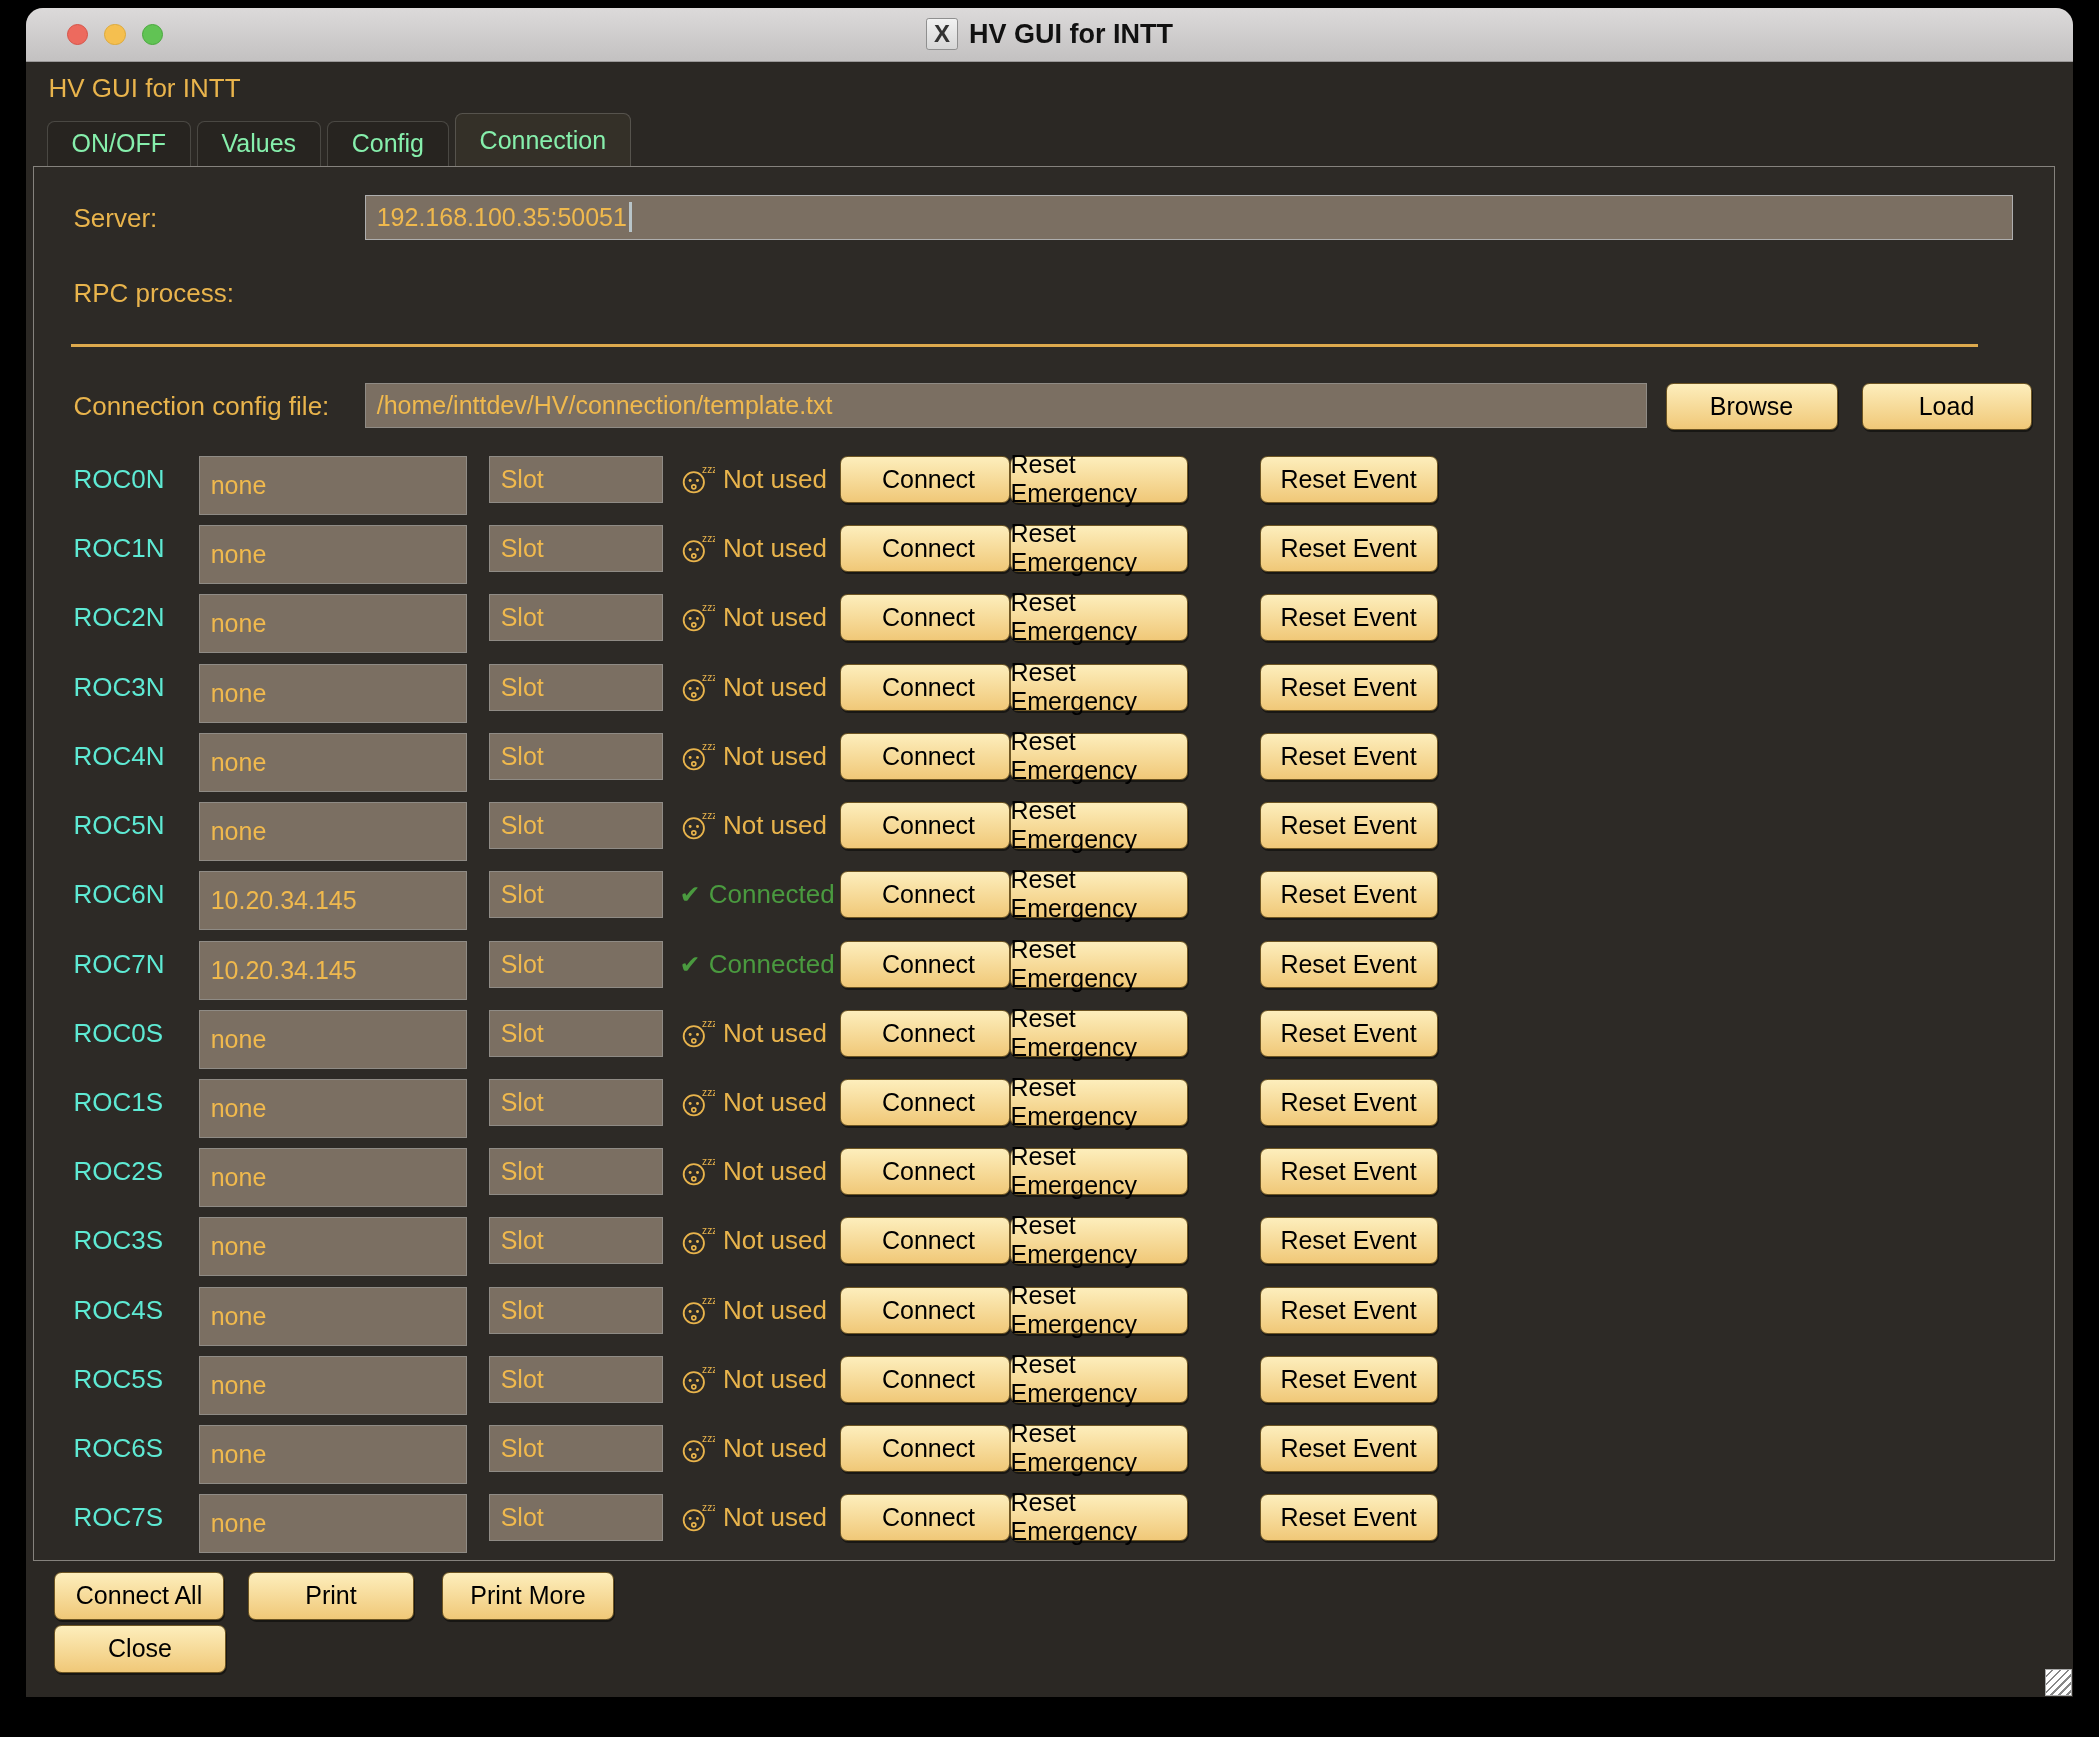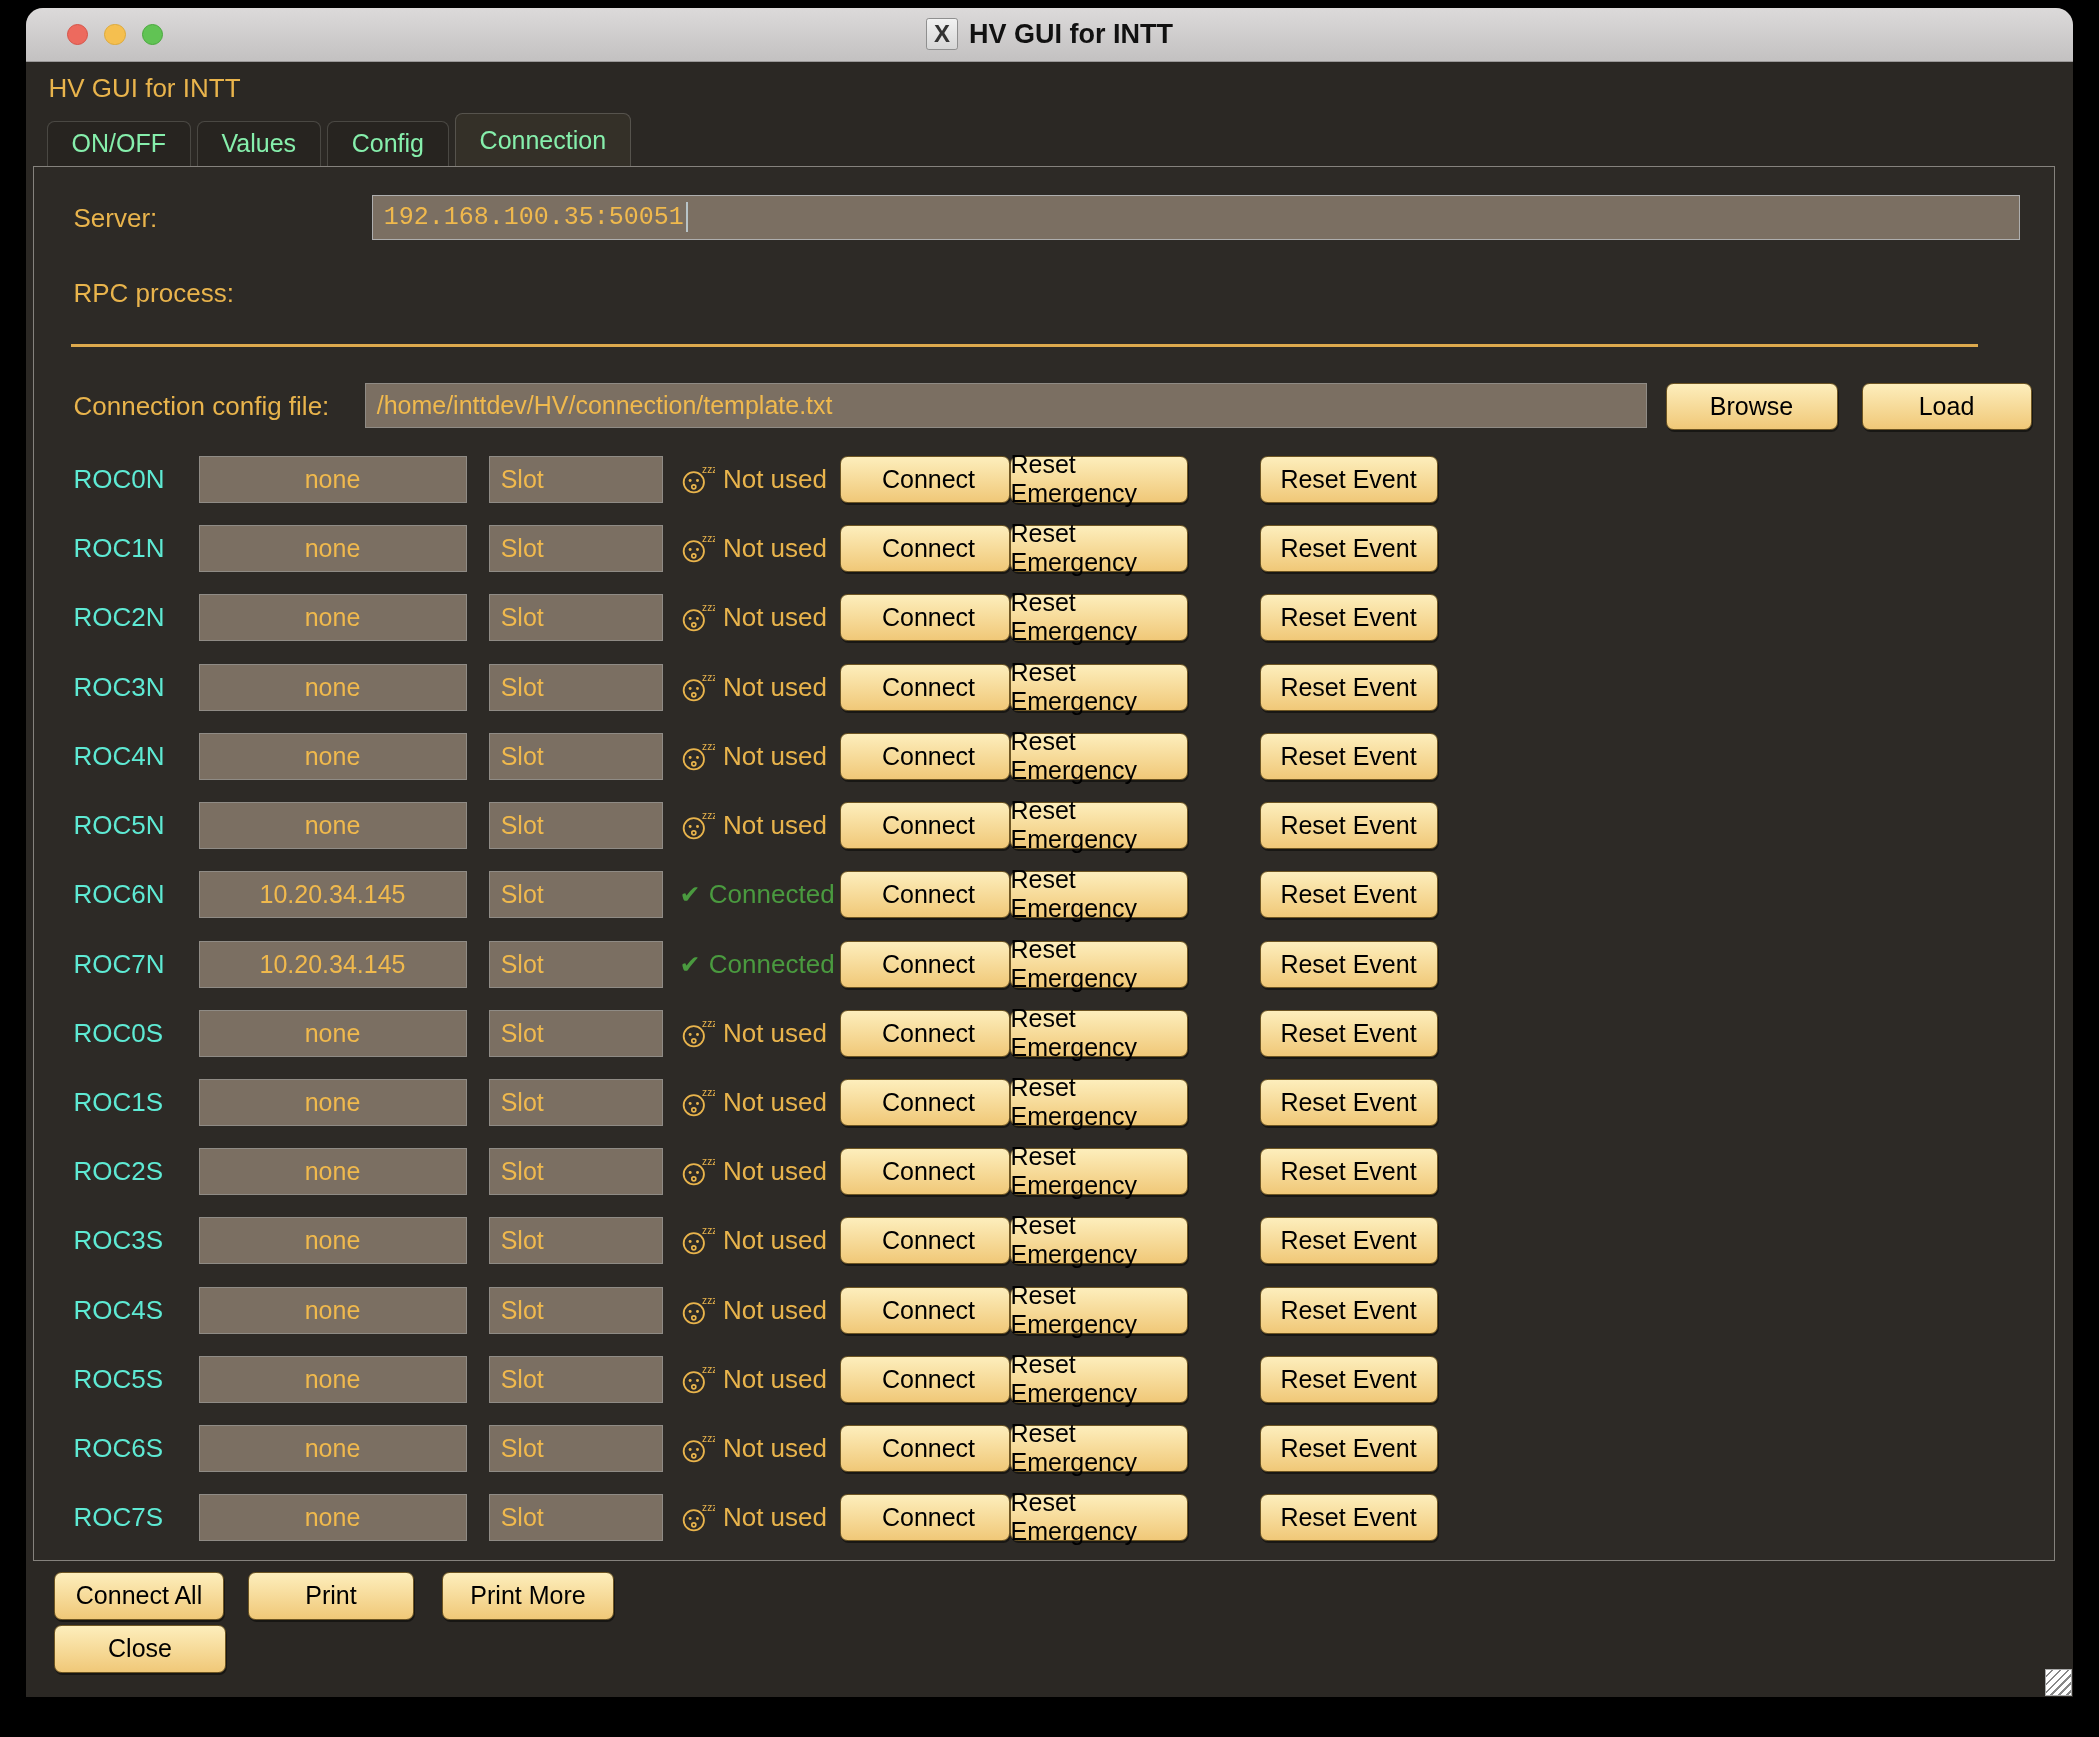--- a/index.html
+++ b/index.html
@@ -69,21 +69,21 @@
     position:absolute; background:linear-gradient(#fdeebc,#f0c878);
     border:1.9px solid #6e5623; border-radius:7.5px; color:#000;
     font-size:25px; display:flex; align-items:center; justify-content:center;
     box-shadow:0.9px 1.9px 0 rgba(0,0,0,0.45); cursor:default;
   }
 
   
   .roc-rows { position:absolute; left:0; top:0; width:100%; height:100%; }
   .roc-row { position:absolute; left:0; width:100%; height:47px; }
   .roc-name { position:absolute; left:40px; width:117px; height:47px; font-size:26px; color:#5eead4; display:flex; align-items:center; }
-  .roc-addr { left:165px; width:268px; height:47px;justify-content:center; }
+  .roc-addr { left:165px; width:268px; height:59px; }
   .roc-slot { left:455px; width:174px; height:47px; }
   .roc-status { position:absolute; left:646px; width:182px; height:47px; display:flex; align-items:center; gap:8.4px;
                 font-size:26px; color:#e9b44c; }
   .roc-status .check-icon { display:none; font-size:25px; color:#4a9a3f; }
   .roc-status.connected { color:#4a9a3f; }
   .roc-status.connected .check-icon { display:inline; }
   .btn-connect  { left:806px;  width:170px; height:47px;padding-left:8px; }
   .btn-emerg    { left:976px; width:178px; height:47px; }
   .btn-event    { left:1226px; width:178px; height:47px; }
 
@@ -124,21 +124,21 @@
     <div class="tabs">
       <div class="tab">ON/OFF</div>
       <div class="tab">Values</div>
       <div class="tab">Config</div>
       <div class="tab active">Connection</div>
     </div>
 
     <div class="panel">
 
       <div class="form-label" style="left:40px; top:28px;">Server:</div>
-      <div class="field focused" style="left:338px; top:28px; width:1648px; height:45px;font-family:Liberation Mono, monospace;">
+      <div class="field focused" style="left:331px; top:28px; width:1648px; height:45px;">
         <span>192.168.100.35:50051</span>
           <span class="cursor"></span>
       </div>
 
       <div class="form-label" style="left:40px; top:103px;">RPC process:</div>
 
       <div class="separator"></div>
 
       <div class="form-label" style="left:40px; top:216px;">Connection config file:</div>
       <div class="field" style="left:331px; top:216px; width:1282px; height:45px;">

